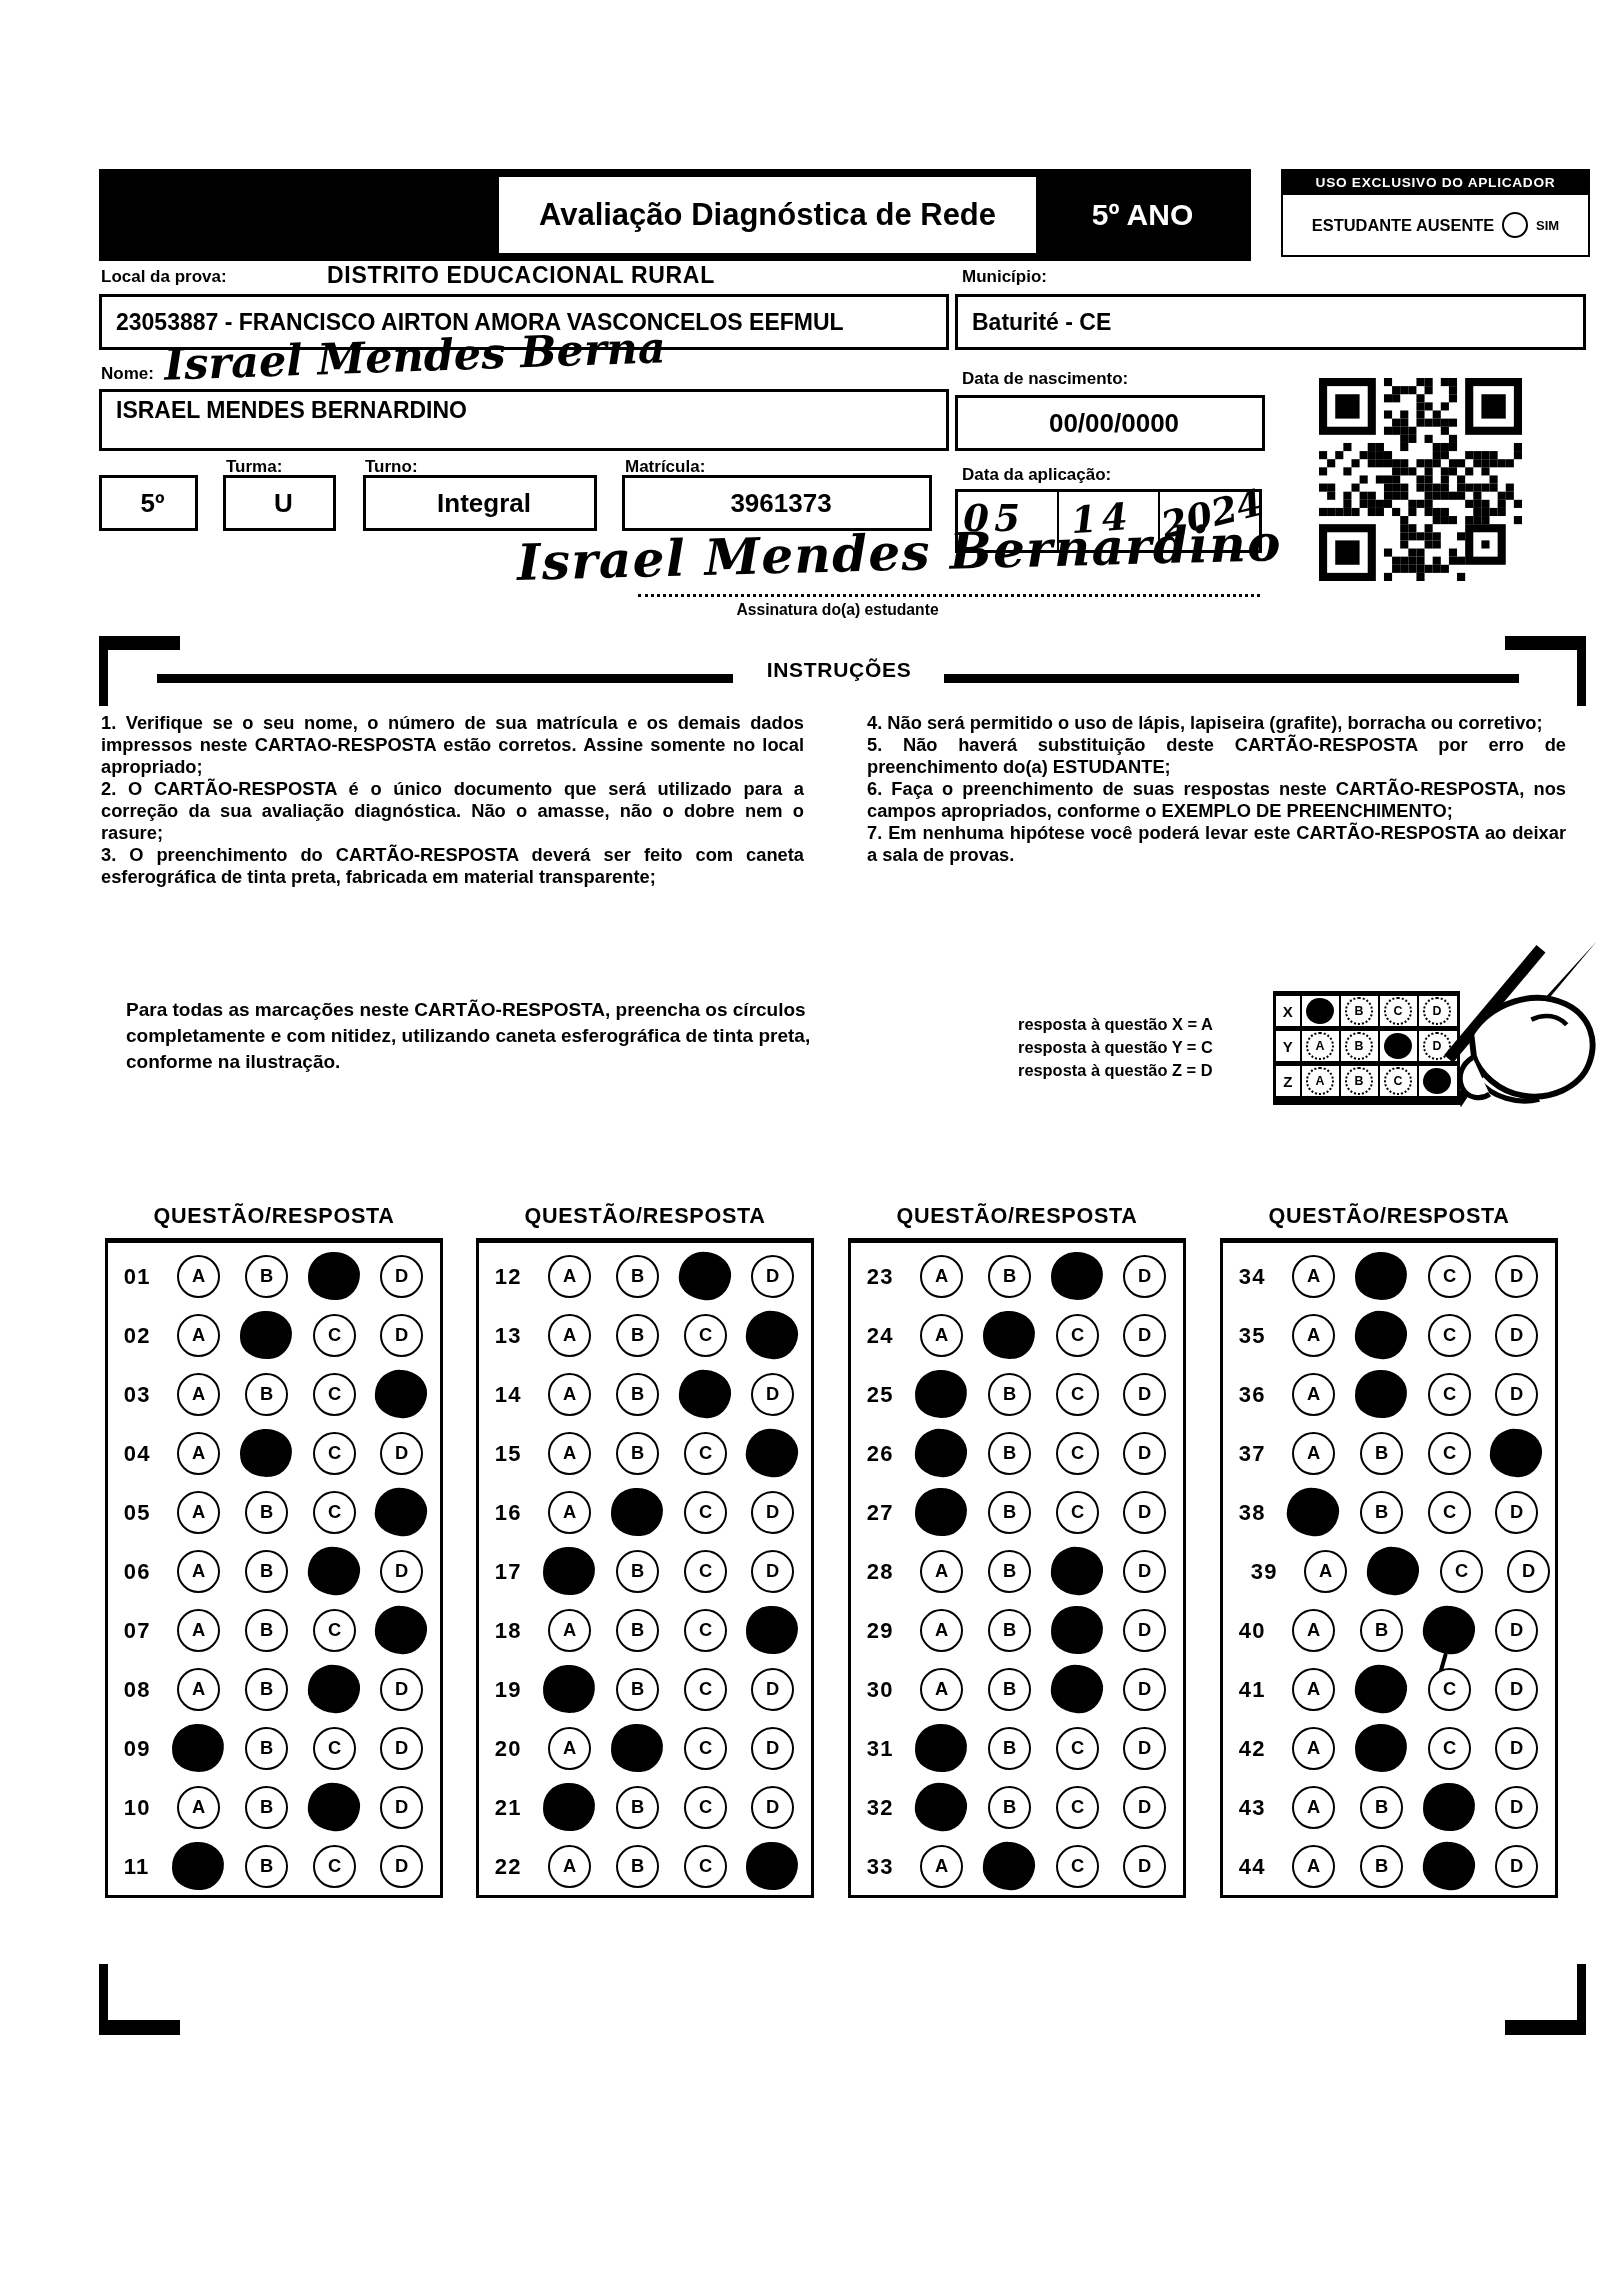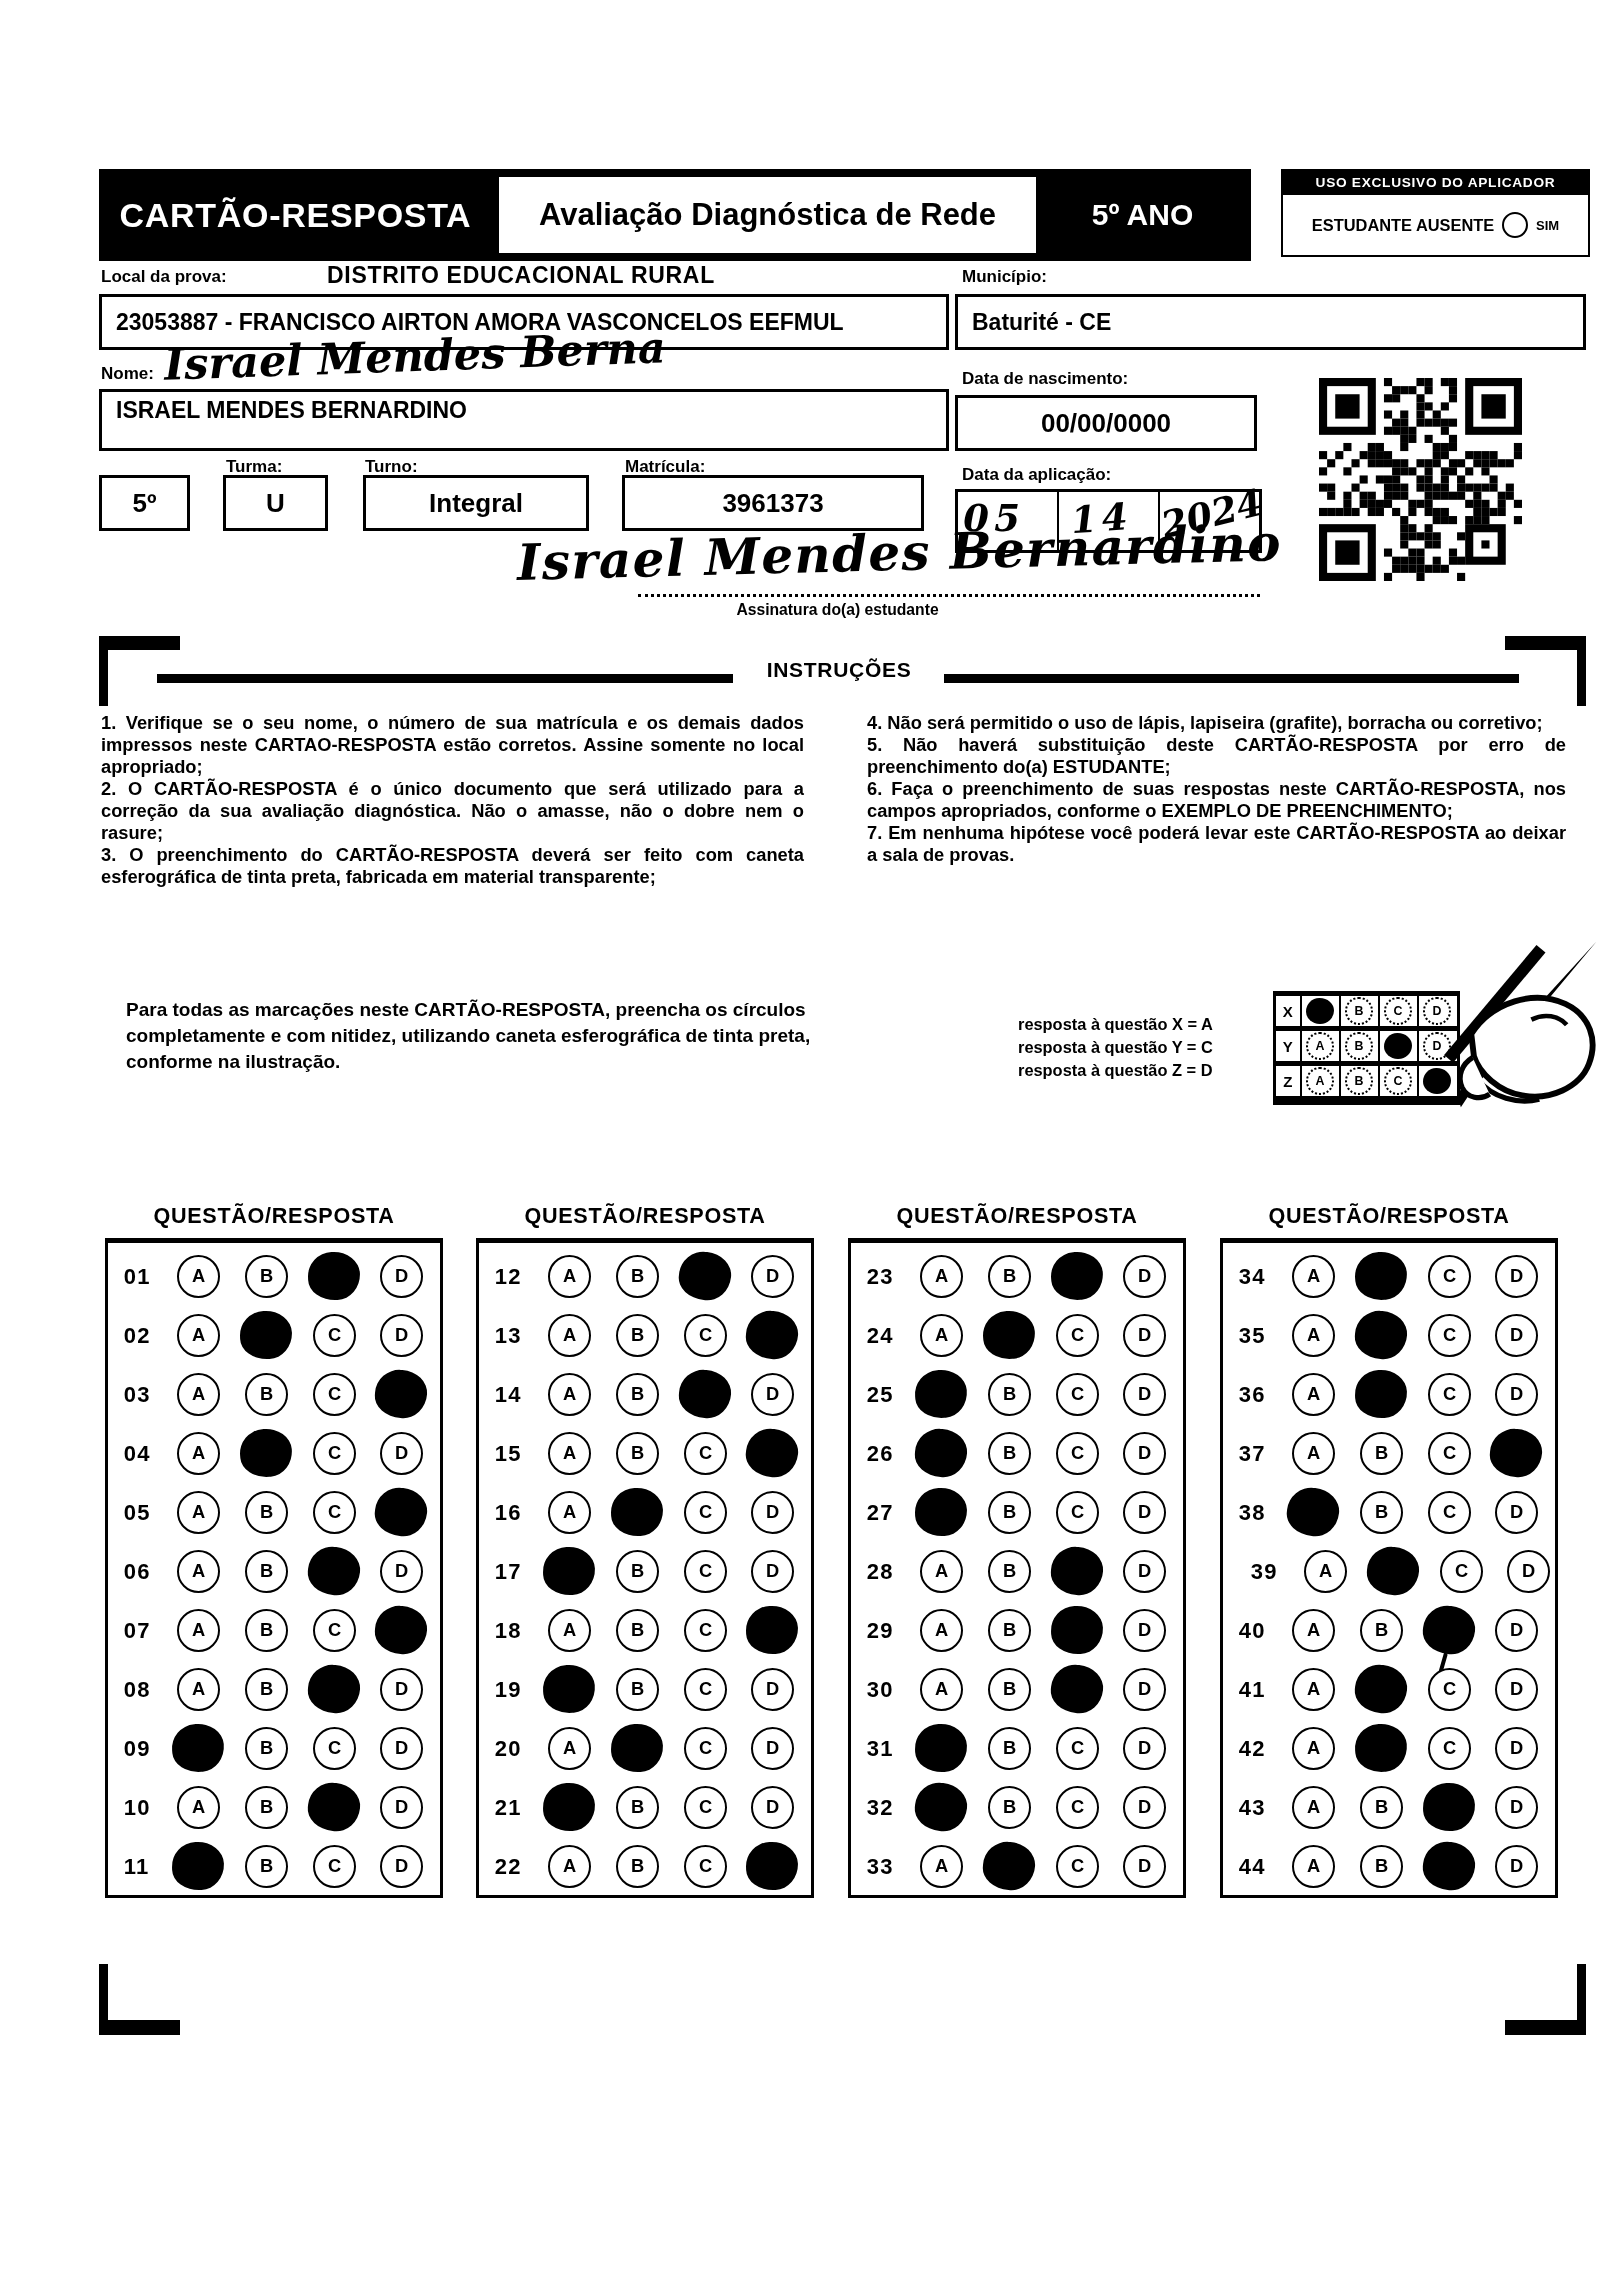--- a/index.html
+++ b/index.html
@@ -16,21 +16,21 @@
   .aplicador-body{height:60px;border:2.6px solid #000;border-top:none;display:flex;align-items:center;justify-content:center;gap:7.9px;background:#fff;}
   .aplicador-body .txt{font-size:16.4px;font-weight:800;}
   .sim-circle{width:22px;height:22px;border:2px solid #000;border-radius:50%;}
   .sim-txt{font-size:13px;font-weight:800;}
 
   
   .lbl{position:absolute;font-size:17px;font-weight:800;}
   .bigval{position:absolute;font-size:23px;font-weight:800;letter-spacing:0.7px;}
   .valbox{position:absolute;border:3.9px solid #000;background:#fff;display:flex;align-items:center;font-size:23px;font-weight:800;}
   .valbox.pad{padding-left:14px;}
-  .valbox.ctr{justify-content:center;}
+  .valbox.ctr{justify-content:center;padding-left:8px;}
   .hand{position:absolute;font-family:"DejaVu Serif",serif;font-style:italic;font-weight:700;z-index:5;white-space:nowrap;}
 
   .app-date{position:absolute;left:955px;top:489px;width:301px;height:58px;border:3.3px solid #000;display:flex;background:#fff;}
   .date-cell{flex:1;border-right:2.6px solid #000;position:relative;overflow:visible;}
   .date-cell:last-child{border-right:none;}
   .date-cell .hw{position:absolute;left:5.2px;top:3.9px;font-family:"DejaVu Serif",serif;font-style:italic;font-weight:700;font-size:37px;letter-spacing:5.2px;}
   .date-cell:nth-child(2) .hw{transform:rotate(-4deg);left:11.8px;}
   .date-cell:nth-child(3) .hw{transform:rotate(-14deg) scale(1.05);letter-spacing:0;font-size:35px;left:2.6px;top:1.3px;}
 
   .qr{position:absolute;left:1319px;top:378px;width:203px;height:203px;}
@@ -79,21 +79,20 @@
   .oA{left:69px;} .oB{left:137px;} .oC{left:205px;} .oD{left:272px;}
   .r0{transform:rotate(-5deg);} .r1{transform:rotate(4deg);} .r2{transform:rotate(-2deg);} .r3{transform:rotate(6deg);}
   .streak{position:absolute;left:216px;top:51px;width:3.9px;height:37px;background:#000;border-radius:2.6px;transform:rotate(16deg);}
 </style>
 </head>
 <body>
 
 <div class="page">
 
   <div class="hdr-bar">
-    <div class="hdr-title">CARTÃO-RESPOSTA</div>
     <div class="hdr-sub-box">
       <span class="hdr-sub">Avaliação Diagnóstica de Rede</span>
     </div>
     <div class="hdr-grade">5º ANO</div>
   </div>
   <div class="aplicador">
     <div class="aplicador-strip">USO EXCLUSIVO DO APLICADOR</div>
     <div class="aplicador-body">
       <span class="txt">ESTUDANTE AUSENTE</span>
       <span class="sim-circle"></span>

